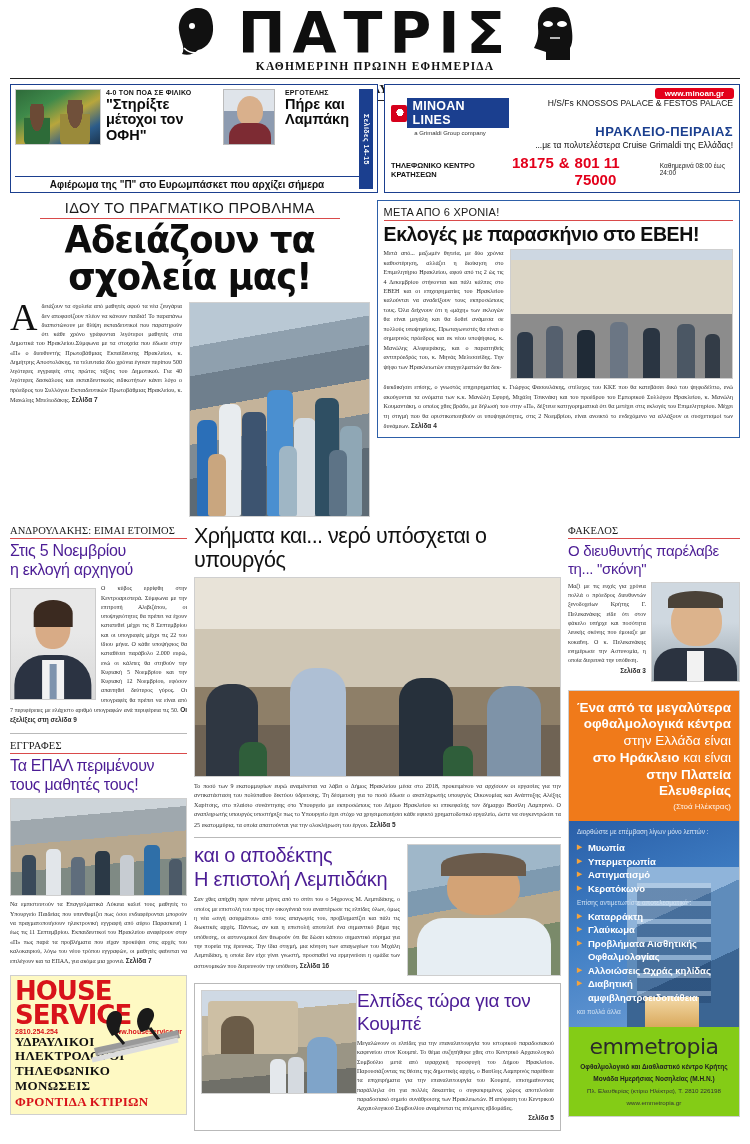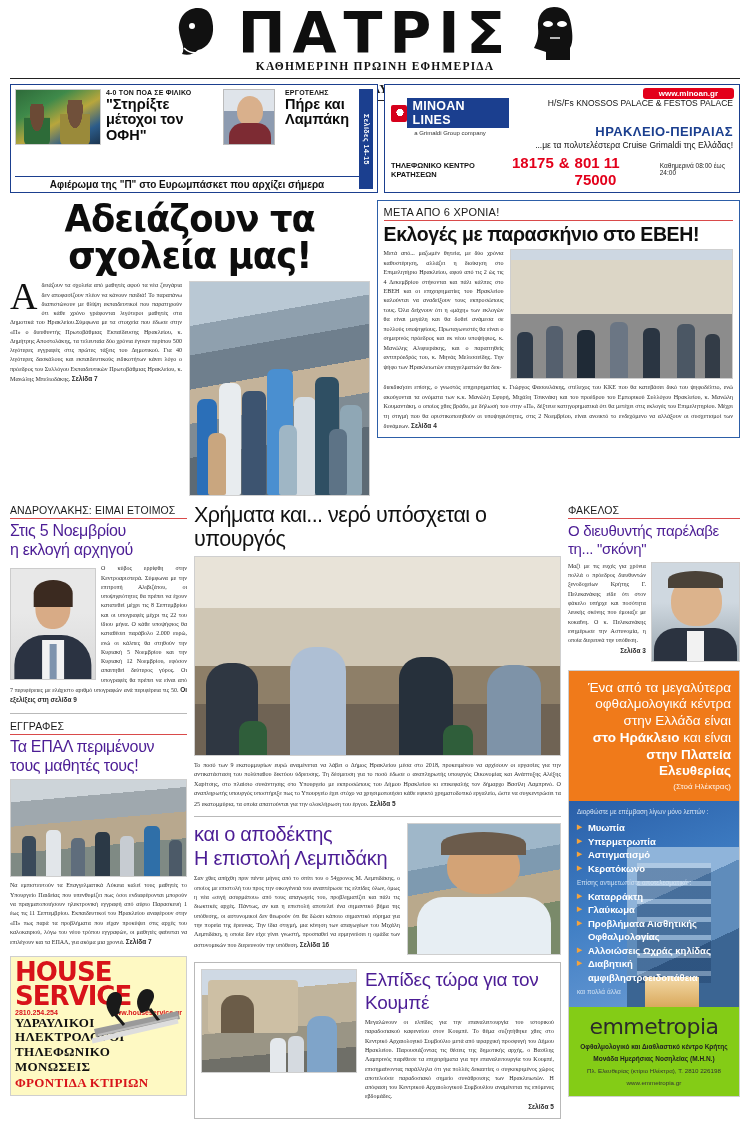--- a/index.html
+++ b/index.html
@@ -90,21 +90,21 @@
     align-items: center; justify-content: center; letter-spacing: .5px;
   }
   .sb-foot {
     position: absolute; left: 4px; right: 18px; bottom: 2px; text-align: center;
     font-size: 10px; font-weight: bold; color: #111; border-top: 1px solid #1b3f8f; padding-top: 2px;
   }
 
   .minoan { flex: 1; border: 1.6px solid #1b3f8f; padding: 4px 6px; position: relative; background:#fff; }
   .minoan-url {
     position: absolute; right: 5px; top: 3px; background: #e3001b; color: #fff;
-    font-size: 8px; font-weight: bold; padding: 1px 16px; border-radius: 3px; text-align: right;
+    font-size: 8px; font-weight: bold; padding: 1px 10px; border-radius: 3px; text-align: right;
   }
   .minoan-row { display: flex; align-items: flex-start; gap: 8px; margin-top: 9px; }
   .ml-logo { width: 118px; }
   .ml-badge { display: flex; align-items: center; }
   .ml-sq { width: 17px; height: 17px; background: #d6001c; border-radius: 2px; position: relative; }
   .ml-sq::after {
     content:""; position:absolute; inset:3px; border-radius:50%;
     background: radial-gradient(circle at 60% 40%, #fff 0 40%, #d6001c 41%);
   }
   .ml-name { background: #1b3f8f; color: #fff; font-size: 12.5px; font-weight: bold;
@@ -172,21 +172,21 @@
   .page-ref { font-weight: bold; font-family: "Liberation Sans", sans-serif; font-size: 6.5px; }
 
   
   .row2 { display: flex; gap: 7px; margin: 8px 4px 0 4px; }
   .c1 { width: 180px; }
   .c2 { width: 373px; }
   .c3 { width: 175px; }
 
   .sec-kicker {
     font-size: 10.5px; color: #1a1a1a; border-bottom: 1.2px solid #d94a4a;
-    padding-bottom: 2px; margin-bottom: 3px; letter-spacing: .1px;
+    padding-bottom: 2px; margin-bottom: 3px; letter-spacing: .1px; font-family: Liberation Serif, serif;
   }
   .sec-head { font-size: 16px; font-weight: normal; color: #4c1d95; line-height: 1.18; letter-spacing: -.3px; }
   .sec-head.small { font-size: 15px; }
   .body-sm { font-family: "Liberation Serif", serif; font-size: 6px; line-height: 1.55;
              text-align: justify; color: #2a2a2a; }
 
   .portrait {
     width: 86px; height: 112px; border: 1px solid #ccc; float: left; margin: 4px 5px 2px 0;
     background: linear-gradient(180deg,#e8e8e8 0 40%, #d9d9d9 100%); position: relative; overflow: hidden;
   }
@@ -209,30 +209,30 @@
   .mid-body { font-family: "Liberation Serif", serif; font-size: 6.1px; line-height: 1.56;
               text-align: justify; color: #2a2a2a; margin-top: 5px; }
   .divider { border-top: 1px solid #b9b9b9; margin: 7px 0 6px 0; }
 
   .art-flex { display: flex; gap: 7px; }
   .art-photo {
     width: 154px; height: 132px; border: 1px solid #cfcfcf; position: relative; overflow: hidden;
     background: linear-gradient(170deg,#9fb7c9 0 30%, #7e9ab0 30% 46%, #b9a98c 46% 66%, #7a8a6a 66% 100%);
   }
 
-  .hope-box { border: 1px solid #b9b9b9; padding: 6px; margin-top: 7px; display: flex; gap: 8px; }
+  .hope-box { border: 1px solid #b9b9b9; padding: 6px; margin-top: 7px; display: flex; }
   .hope-photo {
     width: 156px; height: 104px; border: 1px solid #cfcfcf; position: relative; overflow: hidden;
     background: linear-gradient(175deg,#cfd9e4 0 22%, #c0b49c 22% 56%, #9a9585 56% 78%, #6f6f68 78% 100%);
   }
 
   
   .eye-ad { border: 1px solid #cfcfcf; margin-top: 8px; }
   .eye-top { background: #f07a1a; color: #fff; padding: 9px 8px 10px 8px; text-align: right; }
-  .eye-l1 { font-size: 13.5px; font-weight: normal; line-height: 1.22; }
+  .eye-l1 { font-size: 13.5px; font-weight: bold; line-height: 1.22; }
   .eye-l2 { font-size: 13.5px; font-weight: normal; line-height: 1.25; }
   .eye-l3 { font-size: 13.5px; line-height: 1.25; }
   .eye-l3 b { font-weight: bold; }
   .eye-l4 { font-size: 13.5px; font-weight: bold; line-height: 1.25; }
   .eye-note { font-size: 8px; opacity: .9; margin-top: 2px; }
   .eye-mid {
     background: linear-gradient(160deg,#2a5fa8 0%, #3f7ec4 45%, #6f9ed6 100%);
     color: #fff; padding: 7px 8px 8px 8px; position: relative; min-height: 200px; overflow: hidden;
   }
   .eye-lead { font-size: 6.5px; line-height: 1.35; color: #d7e6f7; margin-bottom: 4px; }
@@ -351,20 +351,21 @@
         <span class="num">18175</span>
         <span class="num">&amp;</span>
         <span class="num">801 11 75000</span>
         <span class="hrs">Καθημερινά 08:00 έως 24:00</span>
       </div>
     </div>
   </div>
 
   <div class="main">
     <div class="col-left">
+      <div class="lead-kicker">ΙΔΟΥ ΤΟ ΠΡΑΓΜΑΤΙΚΟ ΠΡΟΒΛΗΜΑ</div>
       <div class="lead-head">Αδειάζουν τα σχολεία μας!</div>
       <div class="lead-body">
         <div class="lead-text clearfix">
           <span class="dropcap">Α</span><span>δειάζουν τα σχολεία από μαθητές αφού τα νέα ζευγάρια δεν αποφασίζουν πλέον να κάνουν παιδιά! Το παραπάνω διαπιστώνουν με θλίψη εκπαιδευτικοί που παρατηρούν ότι κάθε χρόνο γράφονται λιγότεροι μαθητές στα Δημοτικά του Ηρακλείου.Σύμφωνα με τα στοιχεία που έδωσε στην «Π» ο διευθυντής Πρωτοβάθμιας Εκπαίδευσης Ηρακλείου, κ. Δημήτρης Αποστολάκης, τα τελευταία δύο χρόνια έγιναν περίπου 500 λιγότερες εγγραφές στις πρώτες τάξεις του Δημοτικού. Για 40 λιγότερες δασκάλους και εκπαιδευτικούς ειδικοτήτων κάνει λόγο ο πρόεδρος του Συλλόγου Εκπαιδευτικών Πρωτοβάθμιας Ηρακλείου, κ. Μανώλης Μπελιοδάκης.</span>
           <b class="page-ref">Σελίδα 7</b>
         </div>
         <div class="lead-photo">
           <div class="crowd">
             <i style="left:4%;width:20px;height:96px;background:#2b6fb8"></i>
             <i style="left:16%;width:22px;height:112px;background:#e8ecef"></i>

